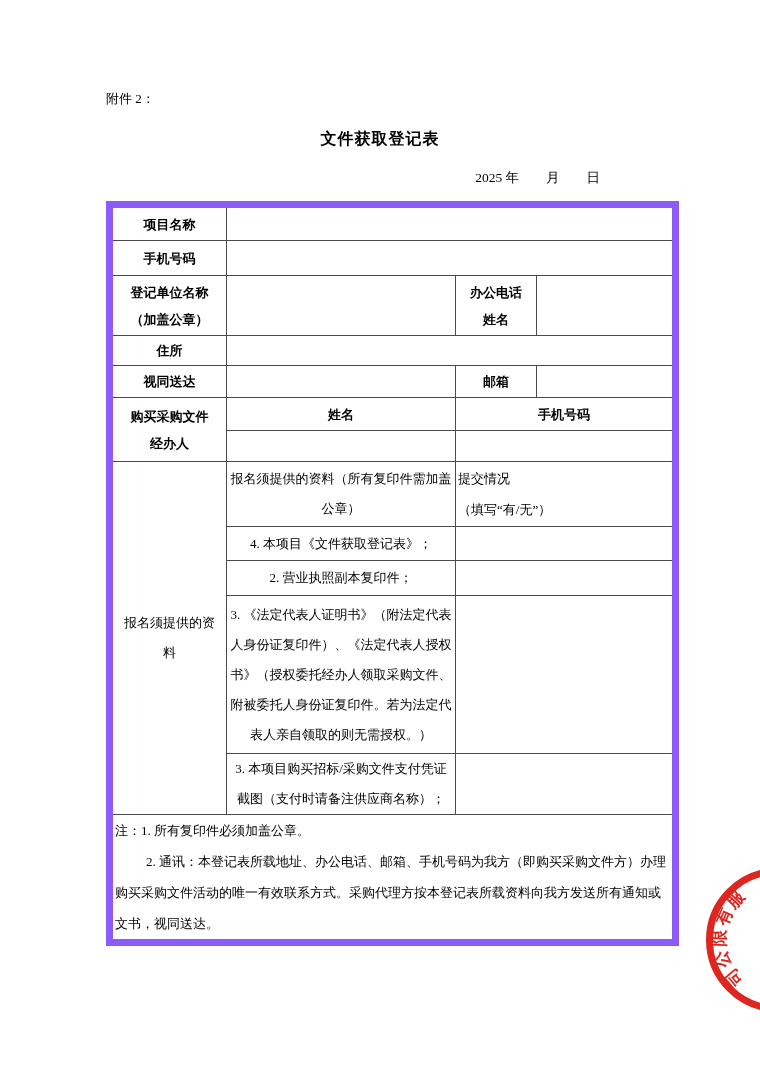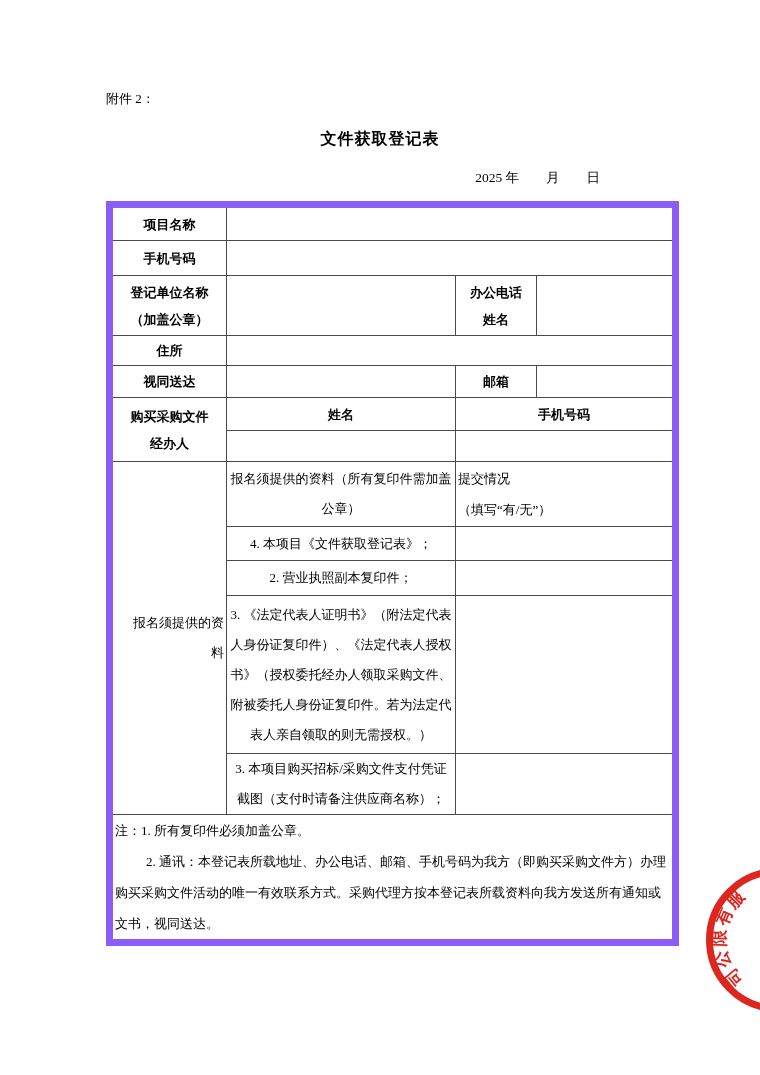--- a/index.html
+++ b/index.html
@@ -15,21 +15,21 @@
                 text-align:right; padding-right:72px; font-size:13.5px;font-family:Liberation Serif, serif; }
 
   table.form { position:absolute; left:106px; top:201px; width:566px;
                border-collapse:collapse; table-layout:fixed;
                border:7px solid #8b5cf6; }
   table.form td { border:1px solid #4a4a4a; font-size:13px; padding:0 2px;
                   vertical-align:middle; overflow:hidden; }
   .lbl  { font-weight:bold; text-align:center; line-height:27px; }
   .prewrap { white-space:pre-line;text-align:center; }
   .itemtext { line-height:30px; padding:1px 2px; text-align:center; }
-  .sidelbl  { text-align:right; line-height:30px; padding:0 12px; }
+  .sidelbl  { text-align:center; line-height:30px; padding:0 12px; }
   .statushdr{ text-align:left; line-height:31px; }
   .notes-cell { padding:7px 6px 4px 7px; line-height:31px; font-size:13px;margin-left:16px; }
   .note-p2 { text-indent:31px; }
 
   
   .seal-ring { position:absolute; left:706px; top:868px; width:144px; height:144px;
                border:7px solid #dd2620; border-radius:50%; box-sizing:border-box; }
   .seal-char { position:absolute; width:20px; height:20px; color:#dd2620;
                font-size:17px; font-weight:bold; text-align:center; line-height:20px;
                font-family:"Liberation Serif","DejaVu Serif",serif; }

